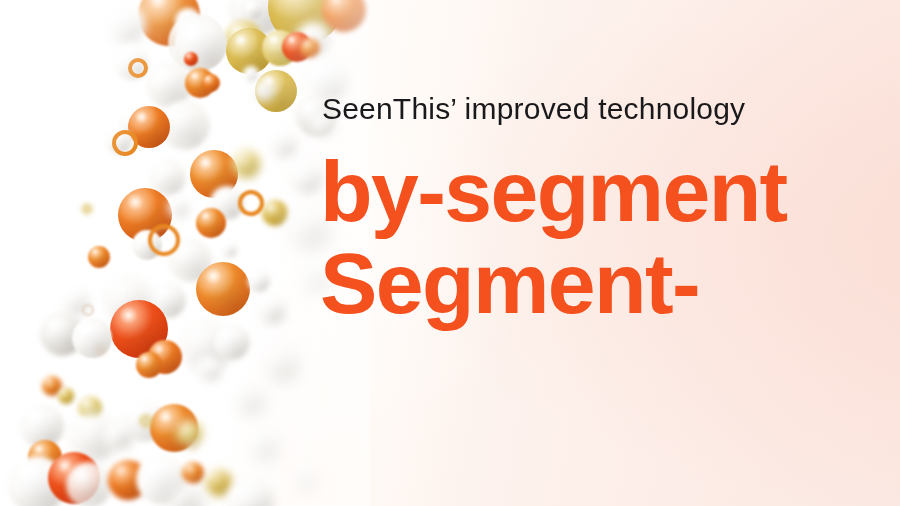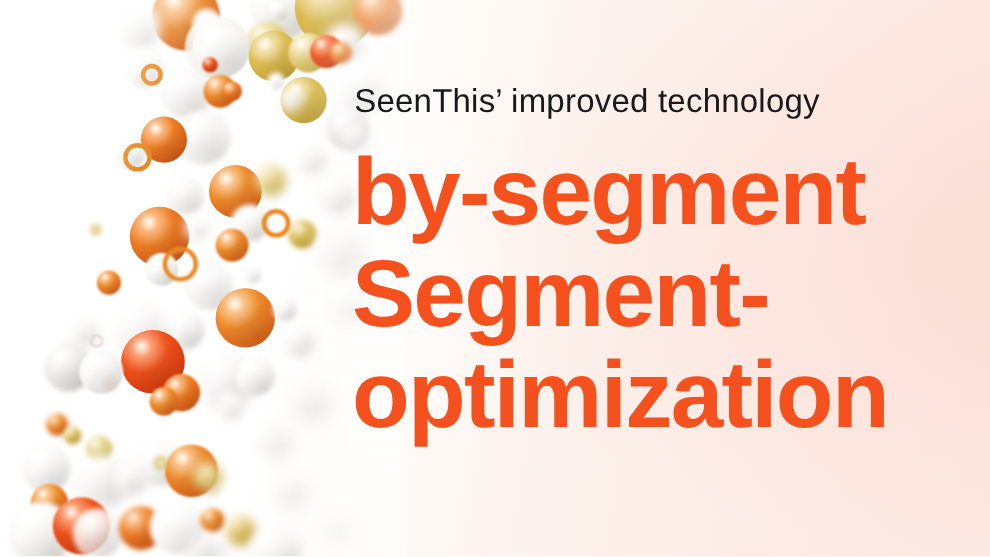--- a/index.html
+++ b/index.html
@@ -90,21 +90,21 @@
   .r-pale   { border:2px solid rgba(226,200,180,.75); }
 
   .blur1 { filter:blur(1.2px); }
   .blur2 { filter:blur(2.6px); }
   .blur3 { filter:blur(5px); }
   .blur4 { filter:blur(8px); }
 
   
   #text-block {
     position:absolute;
-    left:320px; top:76px;
+    left:320px; top:92px;
     width:560px;
   }
 
   #eyebrow {
     font-family:"Liberation Sans", sans-serif;
     font-size:30px;
     font-weight:300;
     letter-spacing:.2px;
     color:#19191b;
     line-height:1.15;
@@ -224,17 +224,16 @@
       <div class="ring r-gold blur2" style="left: 140px; top: 415px; width: 12px; height: 12px;"></div>
       <div class="ring r-pale blur2" style="left: 188px; top: 440px; width: 10px; height: 10px;"></div>
     </div>
 
   <div id="text-block">
     <div id="eyebrow">SeenThis’ improved technology</div>
 
     <h1 id="headline">
       <span class="hl-line">by-segment</span>
       <span class="hl-line">Segment-</span>
-      <span class="hl-line">optimization</span>
     </h1>
   </div>
 
 </div>
 
 </body></html>

